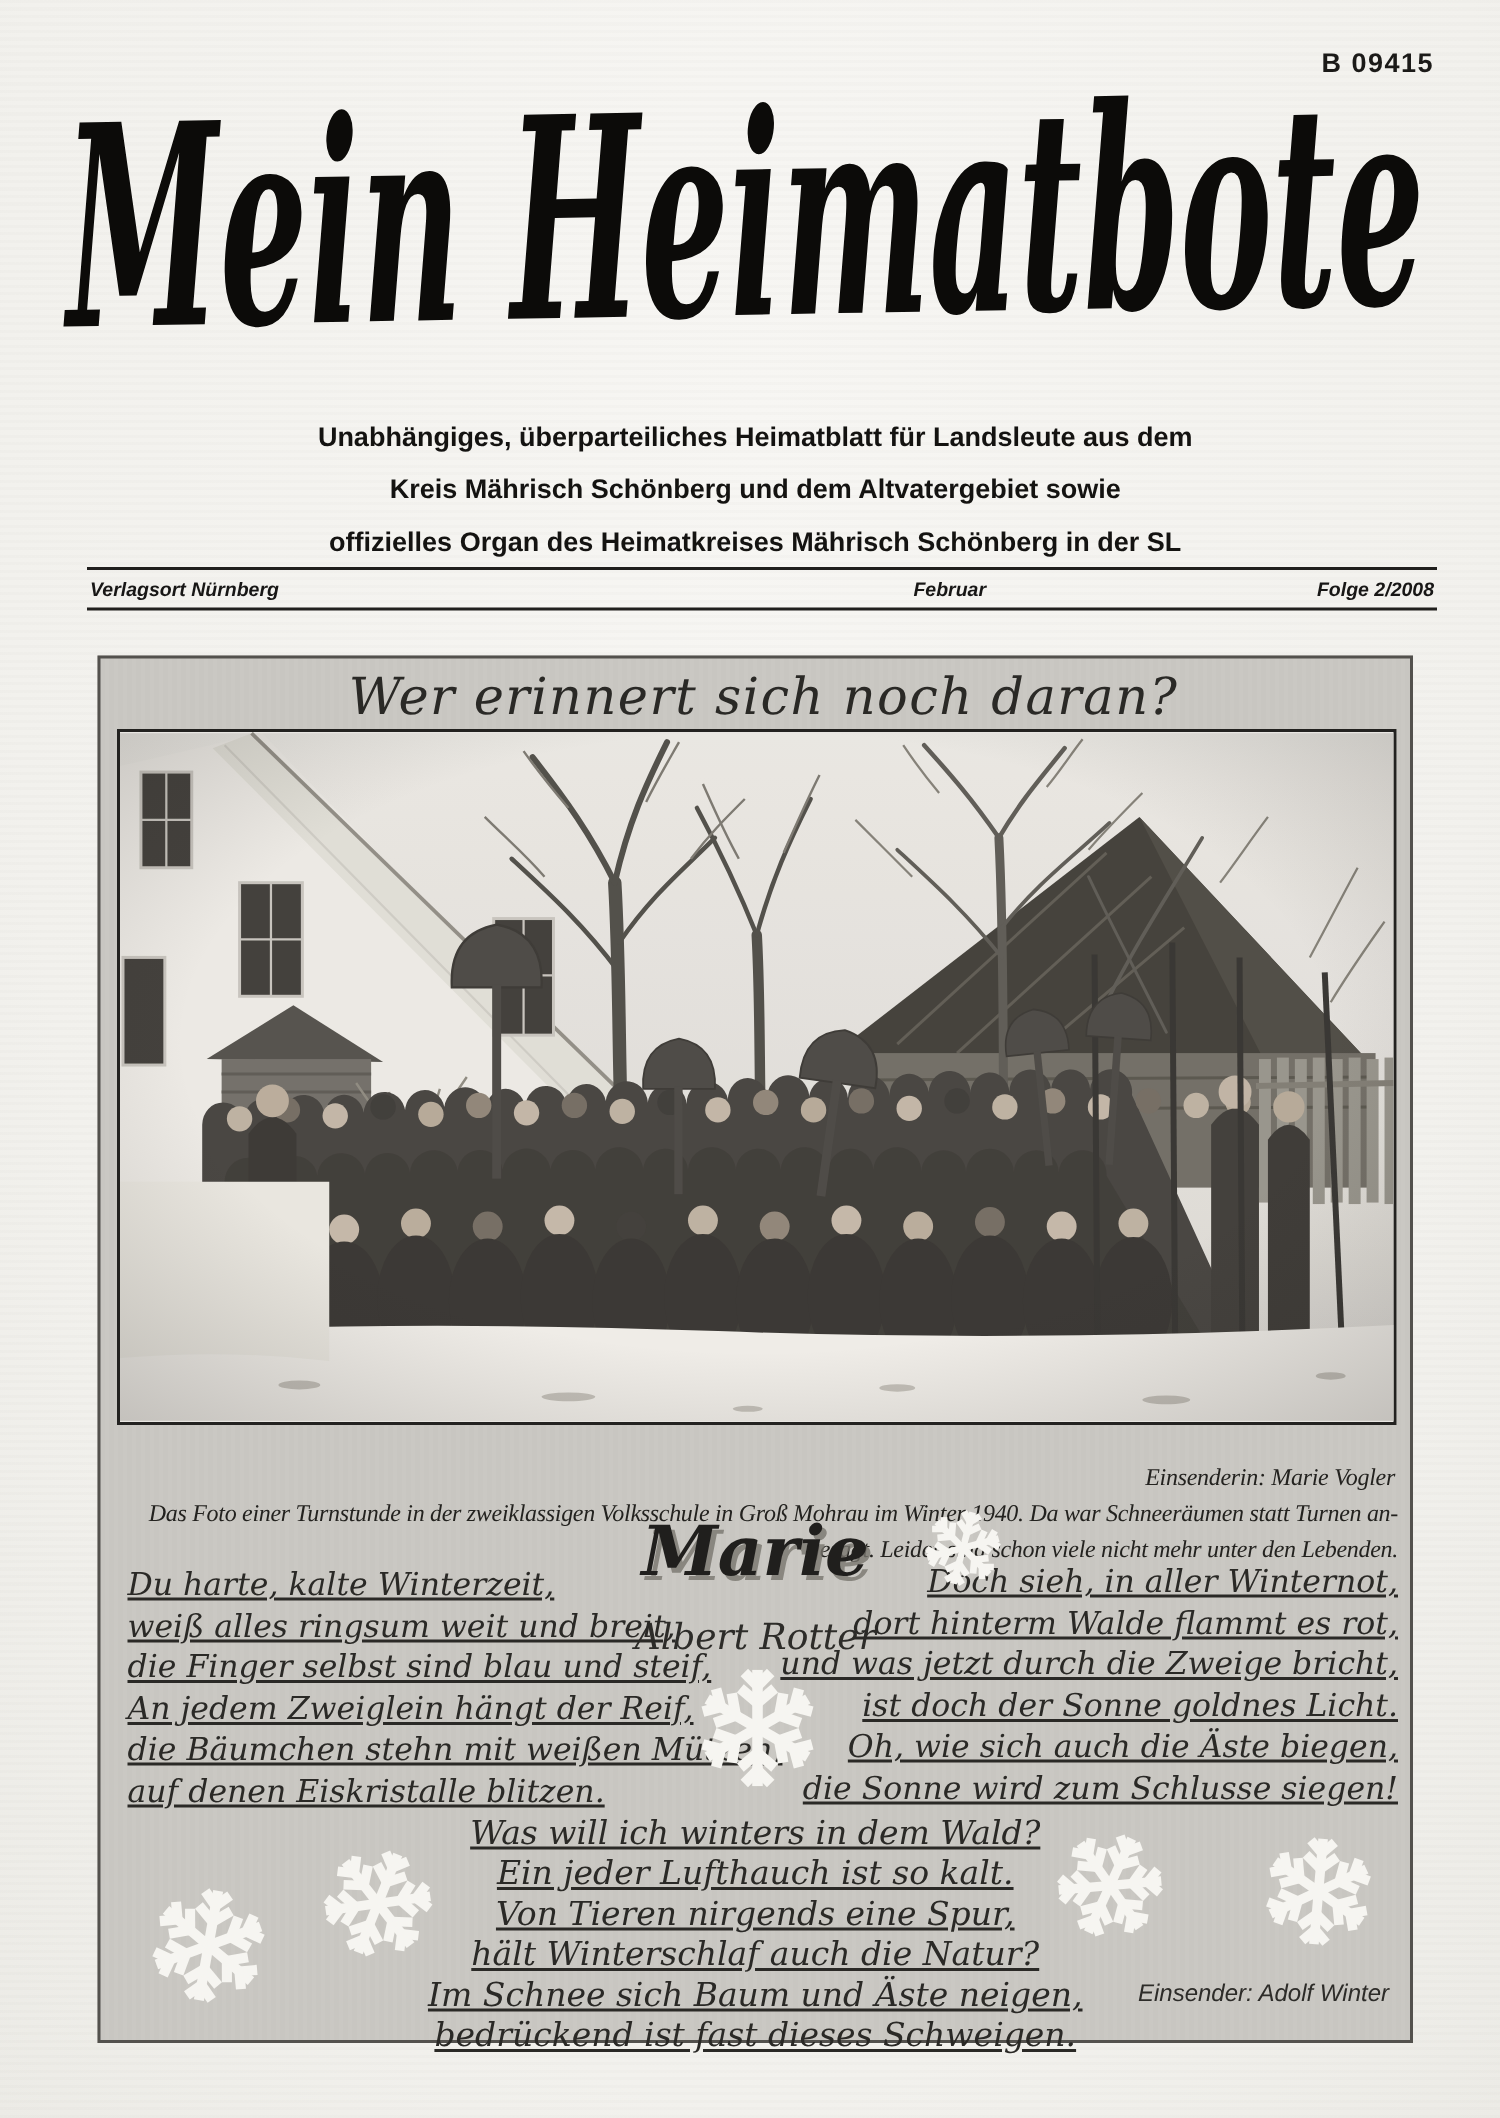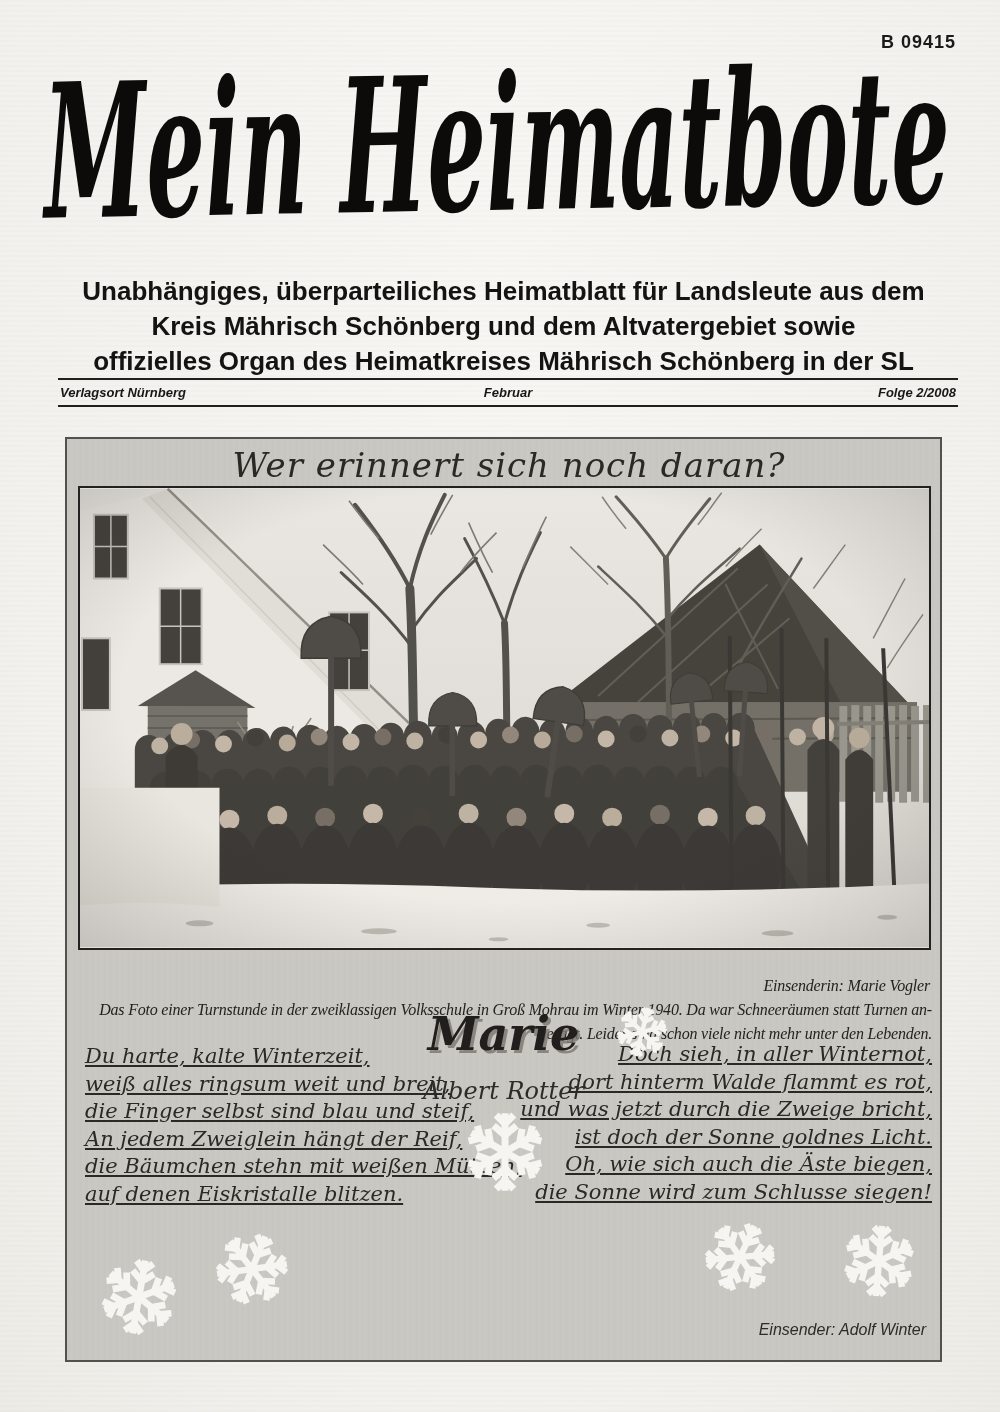--- a/index.html
+++ b/index.html
@@ -25,31 +25,31 @@
     transform:rotate(-1deg);
   }
   .masthead text{
     font-family:"DejaVu Serif",serif;
     font-weight:bold;font-style:italic;
     fill:#0c0b09;
   }
   .subtitle{
     position:absolute;left:60px;right:53px;top:274px;
     text-align:center;white-space:pre-line;
-    font-size:26px;line-height:35px;font-weight:bold;color:#141311;
+    font-size:18px;line-height:35px;font-weight:bold;color:#141311;
   }
   .dateline{
     position:absolute;left:58px;right:42px;top:378px;
     border-top:2px solid #201f1d;border-bottom:2px solid #201f1d;
     display:flex;align-items:center;
     padding:5px 2px;
     font-size:13px;font-weight:bold;color:#181716;font-style:italic;
   }
   .dateline span{flex:1;}
-  .dateline .dl-month{text-align:center;}
+  .dateline .dl-month{text-align:right;}
   .dateline .dl-issue{text-align:right;}
   .panel{
     position:absolute;left:65px;top:437px;width:877px;height:925px;
     box-sizing:border-box;
     background:
       repeating-linear-gradient(90deg, rgba(0,0,0,0.012) 0 3px, transparent 3px 6px),
       #cac8c3;
     border:2px solid #53514d;
   }
   .panel-title{
@@ -411,20 +411,26 @@
 die Finger selbst sind blau und steif,
 An jedem Zweiglein hängt der Reif,
 die Bäumchen stehn mit weißen Mützen,
 auf denen Eiskristalle blitzen.</div>
     <div class="stanza stanza-right">Doch sieh, in aller Winternot,
 dort hinterm Walde flammt es rot,
 und was jetzt durch die Zweige bricht,
 ist doch der Sonne goldnes Licht.
 Oh, wie sich auch die Äste biegen,
 die Sonne wird zum Schlusse siegen!</div>
+    <div class="stanza stanza-center">Was will ich winters in dem Wald?
+Ein jeder Lufthauch ist so kalt.
+Von Tieren nirgends eine Spur,
+hält Winterschlaf auch die Natur?
+Im Schnee sich Baum und Äste neigen,
+bedrückend ist fast dieses Schweigen.</div>
     <div class="poem-credit">Einsender: Adolf Winter</div>
 
     <svg class="sf" style="left:547px;top:565px;width:56px;height:56px;transform:rotate(15deg);" viewBox="-50 -50 100 100">
         <use href="#sf"></use>
       </svg>
     <svg class="sf" style="left:394px;top:669px;width:88px;height:88px;" viewBox="-50 -50 100 100">
         <use href="#sf"></use>
       </svg>
     <svg class="sf" style="left:30px;top:816px;width:84px;height:84px;transform:rotate(10deg);" viewBox="-50 -50 100 100">
         <use href="#sf"></use>

